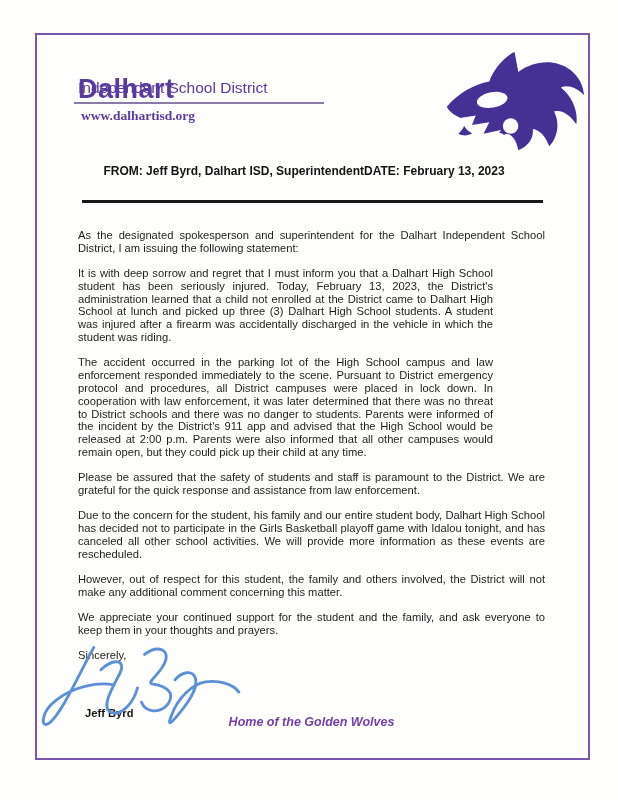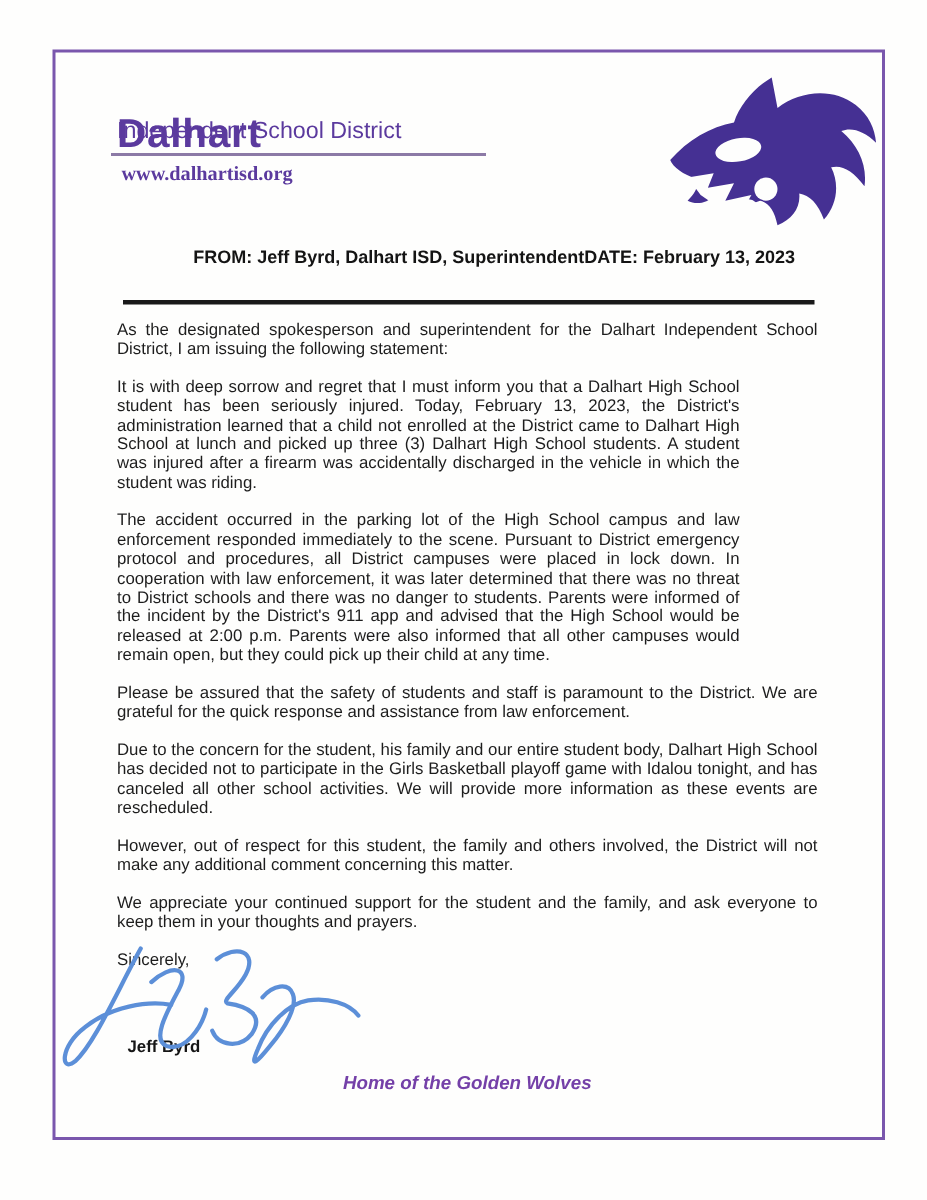--- a/index.html
+++ b/index.html
@@ -35,30 +35,30 @@
     font-family:"Liberation Serif", serif; font-weight:bold;
     font-size:13.5px; color:var(--brand-purple,#5b3a9e);
   }
   .logo {
     position:absolute; left:441px; top:44px; width:145px; height:110px;
     color:var(--logo-purple,#453093);
   }
   
   .fromdate {
     position:absolute; left:78px; top:164px; width:452px;
-    display:flex; justify-content:flex-end;
+    display:flex; justify-content:center;
     font-weight:bold; font-size:12px; color:#141414;
   }
   .black-rule {
     position:absolute; left:82px; top:200px; width:461px; height:2.5px;
     background:#191919;
   }
   
   .letter {
-    position:absolute; left:78px; top:214px; width:467px;
+    position:absolute; left:78px; top:229px; width:467px;
     font-size:11.2px; line-height:12.8px; color:#1d1d1d;
     text-align:justify;
   }
   .letter p { margin:0 0 12.5px 0; }
   .letter p.narrow { margin-right:52px; }
   .closing { position:relative; margin-top:1px; }
   .valediction { margin:0; }
   .signature-svg {
     position:absolute; left:-40px; top:-10px; width:208px; height:102px;
     pointer-events:none;

